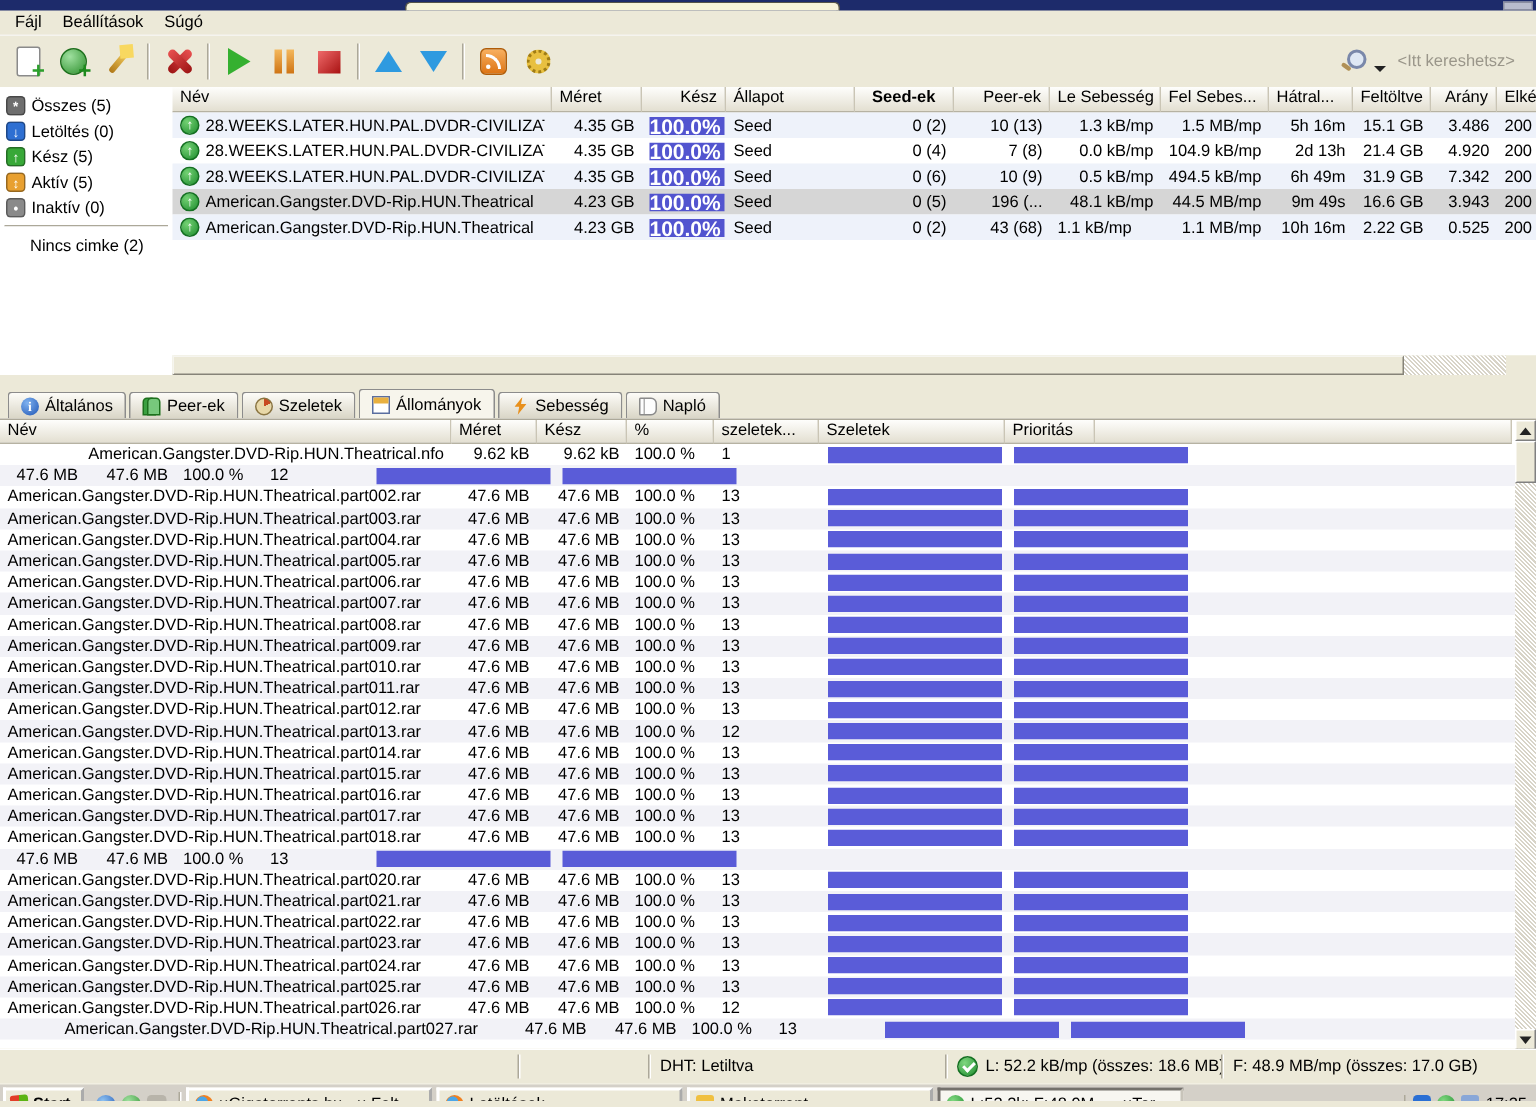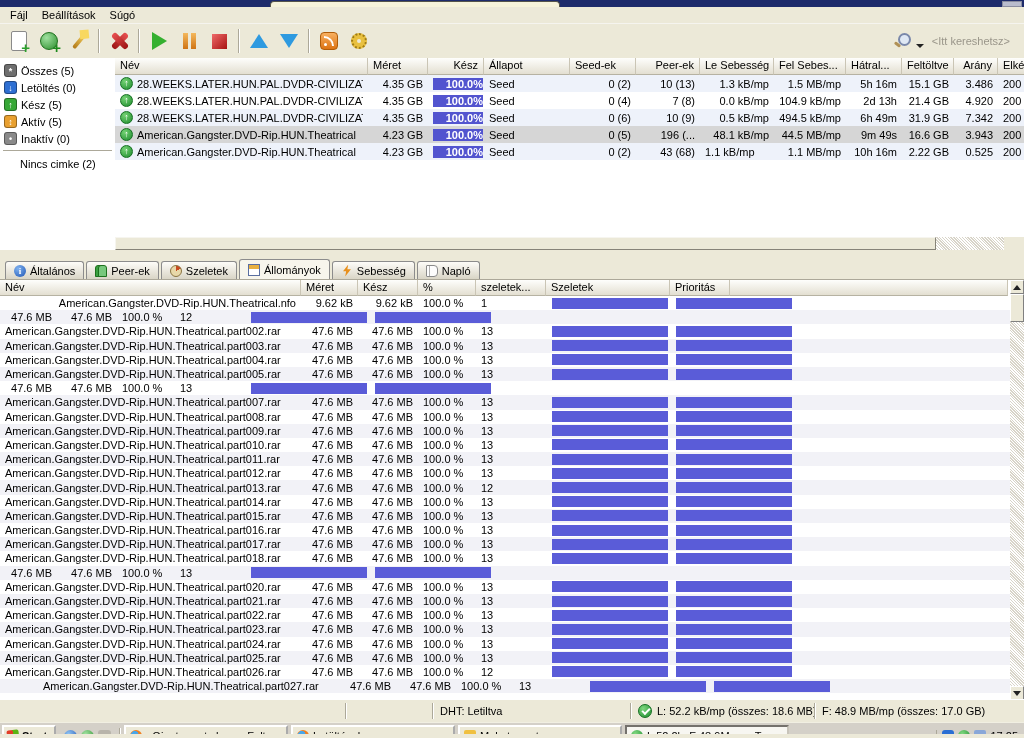--- a/index.html
+++ b/index.html
@@ -62,21 +62,21 @@
   .right-col { width:909px; display:flex; flex-direction:column; }
   .t-header { display:flex; height:17px; flex:none; }
   .hcell { flex:none; background:linear-gradient(#fefefc,#e3dfd1); border-right:1px solid #cac5b5; border-bottom:1px solid #b6b2a2; padding:1px 5px; white-space:nowrap; overflow:hidden; }
   .t-rows { flex:none; }
   .t-row { display:flex; height:17px; align-items:center; }
   .t-row.alt { background:#eef2fa; }
   .t-row.sel { background:#d6d6d6; }
   .cell { flex:none; padding:0 5px; white-space:nowrap; overflow:hidden; }
   .namecell { display:flex; align-items:center; gap:4px; }
   .seed-ic { width:13px; height:13px; border-radius:50%; background:radial-gradient(circle at 35% 30%,#74d274,#1e8c2e); border:1px solid #157022; color:#fff; font-size:9px; line-height:11px; text-align:center; font-weight:bold; flex:none; }
-  .pbar { width:50px; height:12px; color:#fff; font-size:11px; font-weight:bold; text-align:right; line-height:12px; margin-left:auto; }
+  .pbar { width:50px; height:12px; color:#fff; font-size:14px; font-weight:bold; text-align:left; line-height:12px; margin-left:auto; }
   .t-filler { flex:1; background:#fff; }
 
   .hscroll { height:13px; display:flex; background:#ece9d8; }
   .hthumb { width:821px; background:#ece9d8; border:1px solid; border-color:#f6f5ef #868378 #868378 #f6f5ef; flex:none; }
   .htrack { width:68px; background:repeating-linear-gradient(45deg,#fff 0 1px,#d8d4c8 1px 2px); flex:none; }
   .hcorner { flex:1; background:#ece9d8; }
 
   .splitter { height:8px; background:#ece9d8; }
 
   
@@ -216,21 +216,21 @@
       <div class="side-item side-label-only">
         <span class="nowrap">Nincs cimke (2)</span>
       </div>
     </div>
   <div class="right-col">
     <div class="t-header" id="torrent-header">
         <div class="hcell" style="width: 253px; text-align: left;">Név</div>
         <div class="hcell" style="width: 60px; text-align: left;">Méret</div>
         <div class="hcell" style="width: 56px; text-align: right;">Kész</div>
         <div class="hcell" style="width: 86px; text-align: left;">Állapot</div>
-        <div class="hcell" style="width: 66px; text-align: left;">Seed-ek</div>
+        <div class="hcell" style="width: 66px; text-align: center; font-weight: bold;">Seed-ek</div>
         <div class="hcell" style="width: 64px; text-align: right;">Peer-ek</div>
         <div class="hcell" style="width: 74px; text-align: left;">Le Sebesség</div>
         <div class="hcell" style="width: 72px; text-align: left;">Fel Sebes...</div>
         <div class="hcell" style="width: 56px; text-align: left;">Hátral...</div>
         <div class="hcell" style="width: 52px; text-align: right;">Feltöltve</div>
         <div class="hcell" style="width: 44px; text-align: right;">Arány</div>
         <div class="hcell" style="width: 40px; text-align: left;">Elké</div>
       </div>
     <div class="t-rows" id="torrent-rows">
         <div class="t-row alt">
@@ -450,20 +450,21 @@
         <div class="fcell" style="width: 58px; text-align: left;">100.0 %</div>
         <div class="fcell" style="width: 70px; text-align: left;">13</div>
         <div class="fcell" style="width: 124px;">
           <div class="sbar" style="background: rgb(90, 92, 216);"></div>
         </div>
         <div class="fcell" style="width: 124px;">
           <div class="sbar" style="background: rgb(90, 92, 216);"></div>
         </div>
       </div>
       <div class="f-row">
+        <div class="fcell" style="width: 301px; text-align: left;">American.Gangster.DVD-Rip.HUN.Theatrical.part006.rar</div>
         <div class="fcell" style="width: 57px; text-align: right;">47.6 MB</div>
         <div class="fcell" style="width: 60px; text-align: right;">47.6 MB</div>
         <div class="fcell" style="width: 58px; text-align: left;">100.0 %</div>
         <div class="fcell" style="width: 70px; text-align: left;">13</div>
         <div class="fcell" style="width: 124px;">
           <div class="sbar" style="background: rgb(90, 92, 216);"></div>
         </div>
         <div class="fcell" style="width: 124px;">
           <div class="sbar" style="background: rgb(90, 92, 216);"></div>
         </div>

